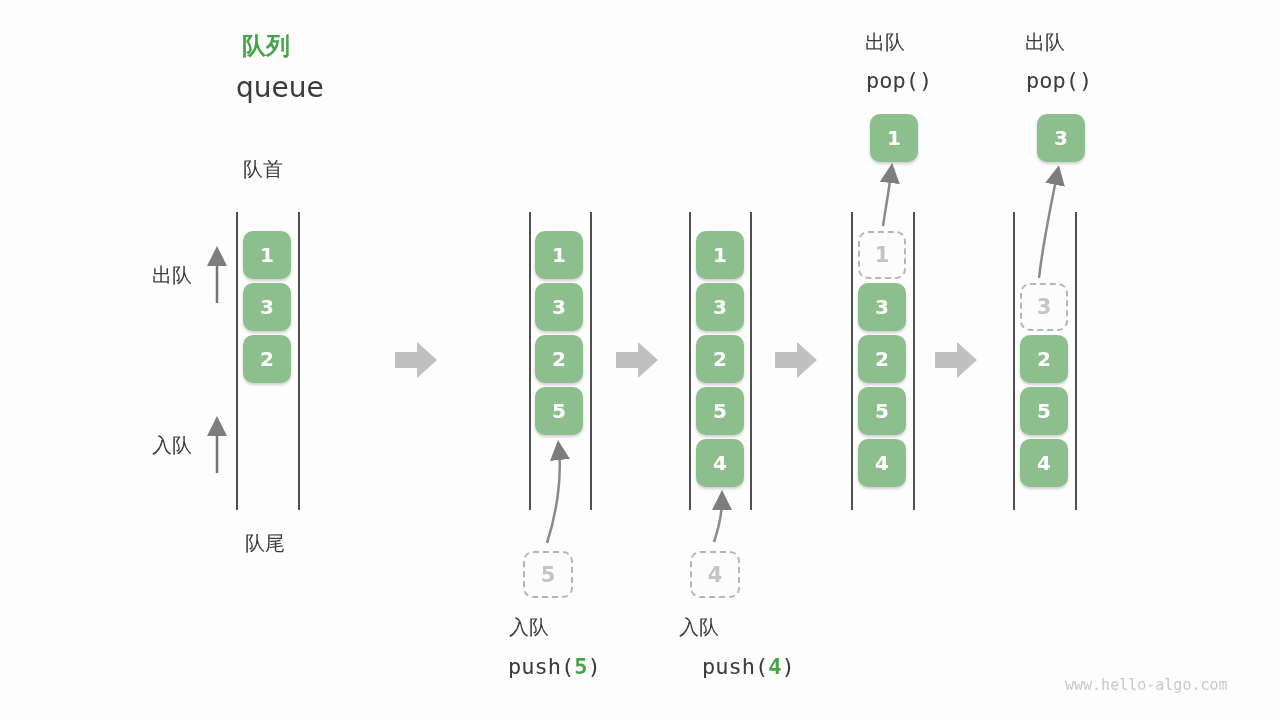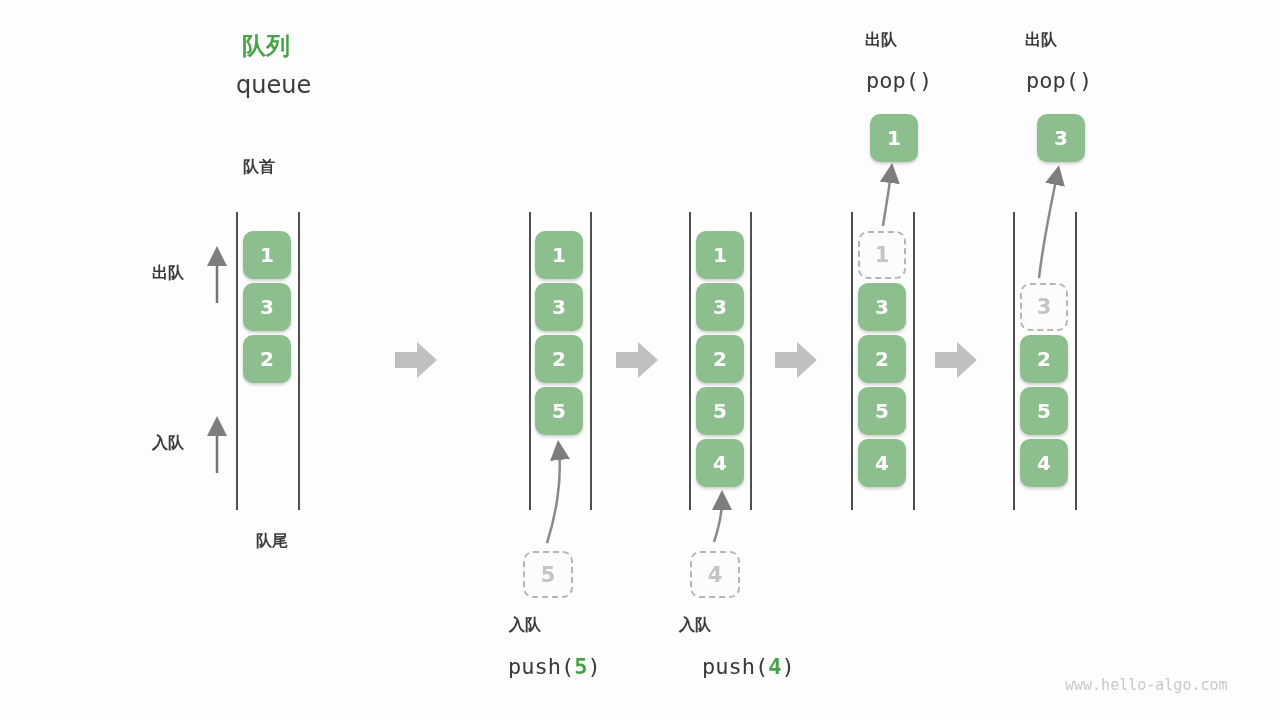--- a/index.html
+++ b/index.html
@@ -13,23 +13,23 @@
     --ghost-border:#b5b5b5;
     --watermark-gray:#c9c9c9;
   }
   html,body{margin:0;padding:0;background:#ffffff;}
   .canvas{
     position:relative;width:1280px;height:720px;background:#fdfdfd;
     font-family:"DejaVu Sans","Liberation Sans",sans-serif;
     overflow:hidden;
   }
   .abs{position:absolute;}
-  .cjk{font-weight:bold;color:var(--text-dark);font-size:16px;line-height:1.15;}
+  .cjk{font-weight:normal;color:var(--text-dark);font-size:20px;line-height:1.15;}
   .title-zh{font-weight:bold;color:var(--accent-green);font-size:24px;}
-  .title-en{color:var(--text-dark);font-size:24px;}
+  .title-en{color:var(--text-dark);font-size:28px;}
   .code{font-family:"DejaVu Sans Mono","Liberation Mono",monospace;font-size:22px;color:var(--text-dark);line-height:1.2;}
   .code .arg{color:var(--accent-green);font-weight:bold;}
   .vline{position:absolute;width:2px;top:212px;height:298px;background:var(--line-gray);}
   .qbox{
     position:absolute;width:48px;height:48px;border-radius:10px;
     background:var(--box-green);color:#ffffff;
     display:flex;align-items:center;justify-content:center;
     font-size:20px;font-weight:bold;
     box-shadow:0 2px 3px rgba(0,0,0,0.18);
   }
@@ -51,21 +51,21 @@
 </style>
 </head>
 <body>
 
 <div class="canvas">
 
   <div class="abs title-zh" style="left:242px;top:30px;">队列</div>
   <div class="abs title-en" style="left:236px;top:71px;">queue</div>
 
   <div class="abs cjk" style="left:243px;top:158px;">队首</div>
-  <div class="abs cjk" style="left:256px;top:532px;">队尾</div>
+  <div class="abs cjk" style="left:245px;top:532px;">队尾</div>
   <div class="abs cjk" style="left:152px;top:264px;">出队</div>
   <div class="abs cjk" style="left:152px;top:434px;">入队</div>
 
   <svg class="overlay" width="1280" height="720">
     <defs>
       <marker id="ah" markerWidth="9" markerHeight="9" refX="4" refY="4" orient="auto">
         <path d="M0,0 L8,4 L0,8 z" class="ah-fill"></path>
       </marker>
     </defs>
 

